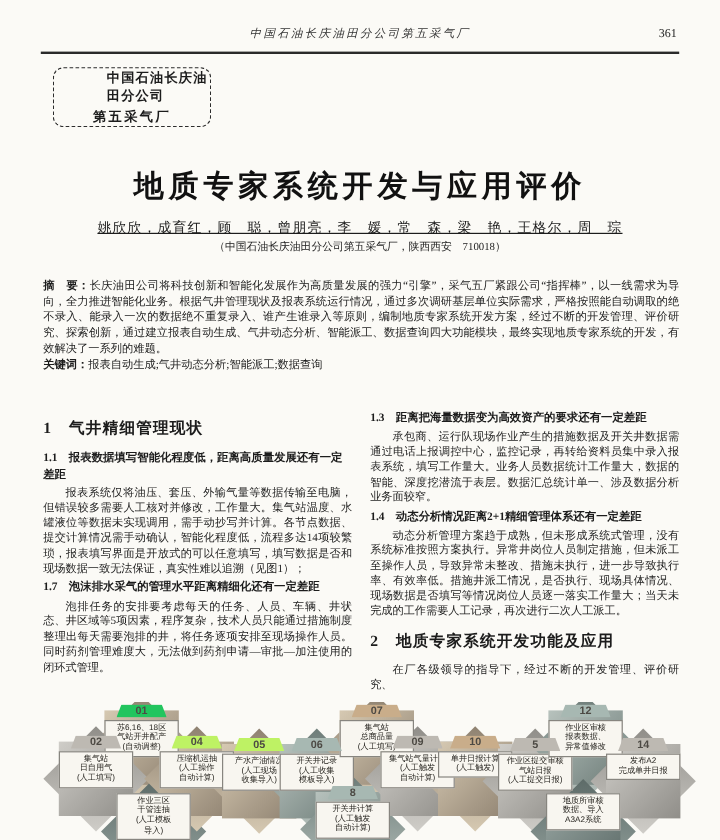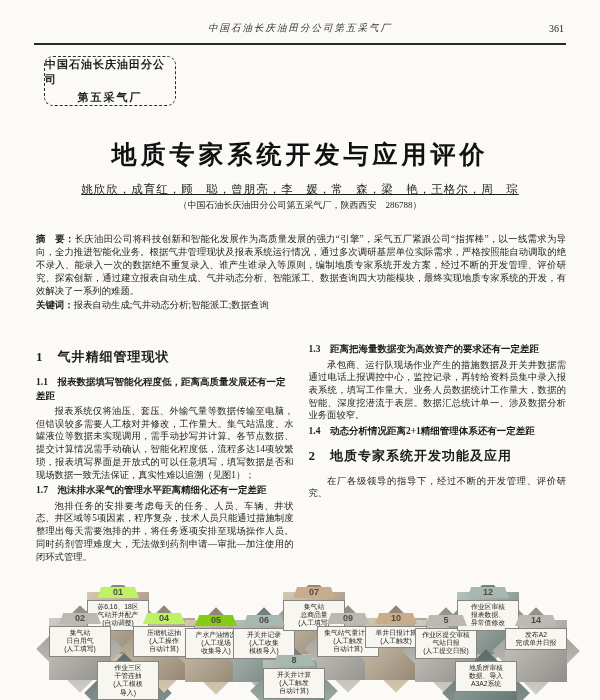--- a/index.html
+++ b/index.html
@@ -16,21 +16,21 @@
     letter-spacing:2px; color:#333;
   }
   .runhead .pageno { position:absolute; right:0; top:1px; font-size:10px; color:#222; }
   .headrule { position:absolute; top:43px; left:34px; right:34px; border-top:2.2px solid #2a2a2a; }
   
   .stamp {
     position:absolute; left:44px; top:56px; width:132px; height:50px;
     border:1.6px dashed #2c2c2c; border-radius:9px;
     display:flex; flex-direction:column; justify-content:center; align-items:center; gap:3px;
   }
-  .stamp .s1 { font-size:11px; font-weight:bold; letter-spacing:1px; }
+  .stamp .s1 { font-size:11px; font-weight:bold; letter-spacing:1px;margin-left:44px; }
   .stamp .s2 { font-size:11px; font-weight:bold; letter-spacing:2px; }
   
   .title {
     position:absolute; top:138px; left:0; width:100%; text-align:center;
     font-size:25px; font-weight:bold; letter-spacing:4px; color:#111;
   }
   .authors { position:absolute; top:182px; left:0; width:100%; text-align:center; font-size:11.5px; letter-spacing:1px;text-decoration:underline; }
   .affil   { position:absolute; top:199px; left:0; width:100%; text-align:center; font-size:9px; color:#222; }
   
   .abs { position:absolute; top:233px; left:36px; right:34px; font-size:9.4px; line-height:13px; text-align:justify; }
@@ -70,49 +70,50 @@
 </div>
 <div class="headrule"></div>
 
 <div class="stamp">
   <span class="s1">中国石油长庆油田分公司</span>
   <span class="s2">第五采气厂</span>
 </div>
 
 <div class="title">地质专家系统开发与应用评价</div>
 <div class="authors">姚欣欣，成育红，顾　聪，曾朋亮，李　媛，常　森，梁　艳，王格尔，周　琮</div>
-<div class="affil">（中国石油长庆油田分公司第五采气厂，陕西西安　286788）</div>
+<div class="affil">（中国石油长庆油田分公司第五采气厂，陕西西安　710018）</div>
 
 <div class="abs">
   <div><b>摘　要：</b><span>长庆油田公司将科技创新和智能化发展作为高质量发展的强力“引擎”，采气五厂紧跟公司“指挥棒”，以一线需求为导向，全力推进智能化业务。根据气井管理现状及报表系统运行情况，通过多次调研基层单位实际需求，严格按照能自动调取的绝不录入、能录入一次的数据绝不重复录入、谁产生谁录入等原则，编制地质专家系统开发方案，经过不断的开发管理、评价研究、探索创新，通过建立报表自动生成、气井动态分析、智能派工、数据查询四大功能模块，最终实现地质专家系统的开发，有效解决了一系列的难题。</span></div>
   <div class="kw"><b>关键词：</b><span>报表自动生成;气井动态分析;智能派工;数据查询</span></div>
 </div>
 
 <div class="cols">
   <div class="col">
     <div class="h1">1　气井精细管理现状</div>
     <div class="h2">1.1　报表数据填写智能化程度低，距离高质量发展还有一定差距</div>
     <div class="para">报表系统仅将油压、套压、外输气量等数据传输至电脑，但错误较多需要人工核对并修改，工作量大。集气站温度、水罐液位等数据未实现调用，需手动抄写并计算。各节点数据、提交计算情况需手动确认，智能化程度低，流程多达14项较繁琐，报表填写界面是开放式的可以任意填写，填写数据是否和现场数据一致无法保证，真实性难以追溯（见图1）；</div>
     <div class="h2">1.7　泡沫排水采气的管理水平距离精细化还有一定差距</div>
     <div class="para">泡排任务的安排要考虑每天的任务、人员、车辆、井状态、井区域等5项因素，程序复杂，技术人员只能通过措施制度整理出每天需要泡排的井，将任务逐项安排至现场操作人员。同时药剂管理难度大，无法做到药剂申请—审批—加注使用的闭环式管理。</div>
   </div>
   <div class="col">
     <div class="h2">1.3　距离把海量数据变为高效资产的要求还有一定差距</div>
     <div class="para">承包商、运行队现场作业产生的措施数据及开关井数据需通过电话上报调控中心，监控记录，再转给资料员集中录入报表系统，填写工作量大。业务人员数据统计工作量大，数据的智能、深度挖潜流于表层。数据汇总统计单一、涉及数据分析业务面较窄。</div>
     <div class="h2">1.4　动态分析情况距离2+1精细管理体系还有一定差距</div>
+    <div class="para">动态分析管理方案趋于成熟，但未形成系统式管理，没有系统标准按照方案执行。异常井岗位人员制定措施，但未派工至操作人员，导致异常未整改、措施未执行，进一步导致执行率、有效率低。措施井派工情况，是否执行、现场具体情况、现场数据是否填写等情况岗位人员逐一落实工作量大；当天未完成的工作需要人工记录，再次进行二次人工派工。</div>
     <div class="h1">2　地质专家系统开发功能及应用</div>
     <div class="para">在厂各级领导的指导下，经过不断的开发管理、评价研究、</div>
   </div>
 </div>
 
 <div class="fig">
     <div class="node" style="left: 82px; top: 2px;">
       <div class="diamond" style="background: linear-gradient(135deg, rgb(143, 130, 113), rgb(214, 201, 178));"></div>
       <div class="nsquare" style="background: linear-gradient(135deg, rgb(214, 201, 178), rgb(143, 130, 113));"></div>
-      <div class="num" style="background: #bef264; text-align: center;">01</div>
+      <div class="num" style="background: #22c55e; text-align: center;">01</div>
       <div class="nlabel" style="top: 13px;">
         <div>苏6,16、18区</div>
         <div>气站开井配产</div>
         <div>(自动调整)</div>
       </div>
     </div>
     <div class="node" style="left: 44px; top: 28px;">
       <div class="diamond" style="background: linear-gradient(135deg, rgb(144, 142, 137), rgb(207, 205, 200));"></div>
       <div class="nsquare" style="background: linear-gradient(135deg, rgb(207, 205, 200), rgb(144, 142, 137));"></div>
       <div class="num" style="background: rgb(189, 185, 178);">02</div>
@@ -138,21 +139,21 @@
       <div class="num" style="background: #bef264;">04</div>
       <div class="nlabel" style="top: 13px;">
         <div>压缩机运抽</div>
         <div>(人工操作</div>
         <div>自动计算)</div>
       </div>
     </div>
     <div class="node" style="left: 180px; top: 30px;">
       <div class="diamond" style="background: linear-gradient(135deg, rgb(143, 130, 113), rgb(214, 201, 178));"></div>
       <div class="nsquare" style="background: linear-gradient(135deg, rgb(214, 201, 178), rgb(143, 130, 113));"></div>
-      <div class="num" style="background: #84cc16;">05</div>
+      <div class="num" style="background: #bef264;">05</div>
       <div class="nlabel" style="top: 13px;">
         <div>产水产油情况</div>
         <div>(人工现场</div>
         <div>收集导入)</div>
       </div>
     </div>
     <div class="node" style="left: 228px; top: 30px;">
       <div class="diamond" style="background: linear-gradient(135deg, rgb(110, 125, 121), rgb(183, 194, 189));"></div>
       <div class="nsquare" style="background: linear-gradient(135deg, rgb(183, 194, 189), rgb(110, 125, 121));"></div>
       <div class="num" style="background: rgb(167, 184, 178);">06</div>

